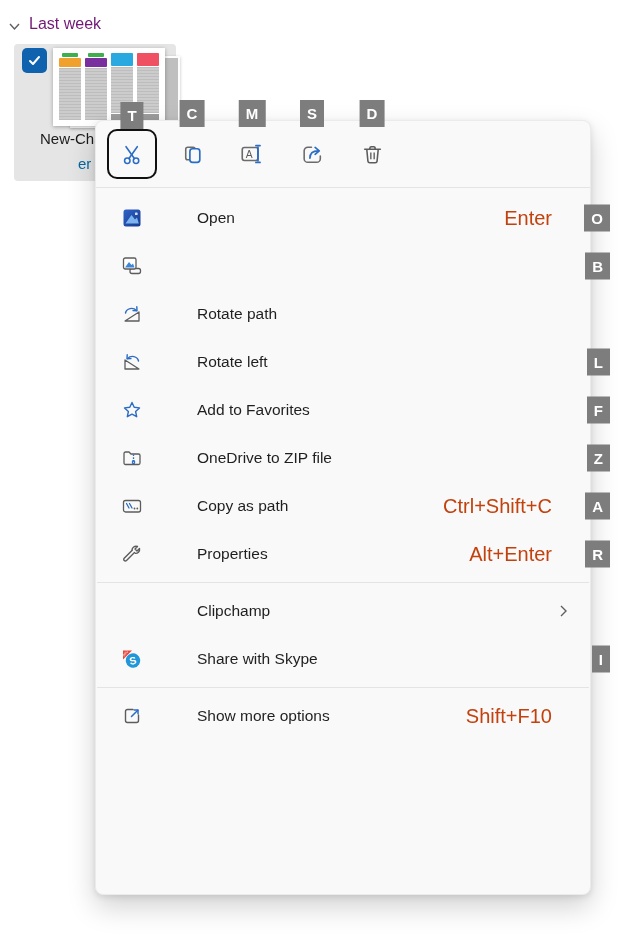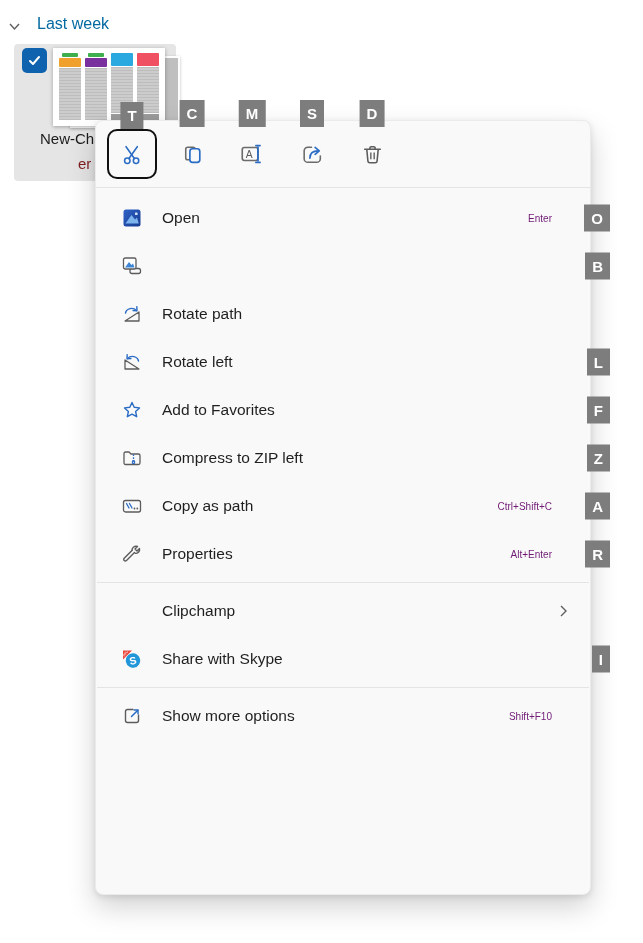--- a/index.html
+++ b/index.html
@@ -1,62 +1,62 @@
 <!DOCTYPE html>
 <html><head>
 <meta charset="utf-8">
 <style>
   * { margin:0; padding:0; box-sizing:border-box; }
   html,body { width:643px; height:943px; background:#ffffff; overflow:hidden;
     font-family:"Liberation Sans","DejaVu Sans",sans-serif; }
   .stage { position:relative; width:643px; height:943px; }
 
   
-  .group-header { position:absolute; left:8px; top:15px; display:flex; align-items:flex-end; gap:16px;
-    color:#0369a1; font-size:16px; }
+  .group-header { position:absolute; left:8px; top:15px; display:flex; align-items:flex-end; gap:8px;
+    color:#701a75; font-size:16px; }
   .group-header .chev { display:flex; color:#5f5f5f; }
 
   
   .tile { position:absolute; left:14px; top:44px; width:162px; height:137px;
     background:#e5e5e5; border-radius:4px; z-index:1; }
   .thumb-back { position:absolute; left:56px; top:12px; width:110px; height:72px;
     background:#bfbfbf; border:2px solid #fdfdfd; box-shadow:0 1px 3px rgba(0,0,0,.25); }
   .thumb { position:absolute; left:39px; top:4px; width:112px; height:78px; background:#ffffff;
     box-shadow:0 1px 4px rgba(0,0,0,.3); padding:5px 6px 6px 6px; display:flex; gap:4px; }
   .t-col { flex:1; display:flex; flex-direction:column; }
   .t-tab { height:4px; width:70%; margin:0 auto 1px auto; border-radius:1px; }
   .t-head { height:9px; border-radius:1px; }
   .t-body { flex:1; margin-top:1px; background:#cccccc;
     background-image:linear-gradient(#bdbdbd 1px, transparent 1px); background-size:100% 3px; }
   .t-foot { height:6px; background:#9c9c9c; margin-top:1px; }
   .checkbox { position:absolute; left:8px; top:4px; width:25px; height:25px; background:#0f62ad;
     border-radius:5px; display:flex; align-items:center; justify-content:center; }
   .file-name1 { position:absolute; left:26px; top:86px; font-size:15px; color:#1b1b1b; }
-  .file-name2 { position:absolute; left:64px; top:111px; font-size:15px; color:#7f1d1d; }
+  .file-name2 { position:absolute; left:64px; top:111px; font-size:15px; color:#0369a1; }
 
   
   .menu { position:absolute; left:95px; top:120px; width:496px; height:775px;
     background:#f9f9f9; border:1px solid #ebebeb; border-radius:8px; z-index:10;
     box-shadow:0 12px 28px rgba(0,0,0,.18), 0 2px 6px rgba(0,0,0,.10);
     display:flex; flex-direction:column; }
   .toolbar { display:flex; align-items:center; gap:10px; padding:8px 0 8px 11px; height:67px;
     border-bottom:1px solid #e4e4e4; }
   .tb-btn { position:relative; width:50px; height:50px; border-radius:8px; background:transparent;
     border:none; display:flex; align-items:center; justify-content:center; }
   .tb-btn.focused { border:2.5px solid #111111; border-radius:10px; }
   .hint { background:#7d7d7d; color:#ffffff; font-size:15px; font-weight:600;
     padding:5px 7px; min-width:12px; text-align:center; line-height:17px; }
   .tb-hint { position:absolute; left:50%; top:-29px; transform:translateX(-50%); }
   .list { flex:1; padding:6px 0 6px 0; display:flex; flex-direction:column; }
   .mi { position:relative; height:48px; display:flex; align-items:center;
     padding:0 16px 0 26px; cursor:default; }
   .mi .ic { width:20px; height:20px; margin-right:20px; flex:0 0 20px; display:flex;
     align-items:center; justify-content:center; }
-  .mi .lbl { font-size:15.5px; color:#1f1f1f; white-space:nowrap; }
-  .mi .sc { margin-left:auto; font-size:10px; color:#701a75; padding-right:22px; }
+  .mi .lbl { font-size:15.5px; color:#1f1f1f; white-space:nowrap;margin-left:35px; }
+  .mi .sc { margin-left:auto; font-size:20px; color:#c2410c; padding-right:22px; }
   .mi .sub { margin-left:auto; display:flex; padding-right:6px; color:#5f5f5f; }
   .mi .row-hint { position:absolute; right:-20px; top:50%; transform:translateY(-50%); }
   .sep { height:1px; background:#e4e4e4; margin:4px 1px; }
   svg { display:block; }
 </style>
 </head>
 <body>
 
 <div class="stage">
 
@@ -218,21 +218,21 @@
       </div>
 
       <div class="mi">
         <span class="ic">
           <svg width="20" height="20" viewBox="0 0 20 20">
             <path d="M2,5.5 A1.5,1.5 0 0 1 3.5,4 H7 L9,6 H16.5 A1.5,1.5 0 0 1 18,7.5 V15 A1.5,1.5 0 0 1 16.5,16.5 H3.5 A1.5,1.5 0 0 1 2,15 Z" fill="none" stroke="#5c5c5c" stroke-width="1.3"></path>
             <line x1="11.5" y1="6.5" x2="11.5" y2="14" stroke="#2b6cc4" stroke-width="1.3" stroke-dasharray="1.6,1.2"></line>
             <rect x="10.4" y="12.8" width="2.2" height="2.6" rx="0.5" fill="none" stroke="#2b6cc4" stroke-width="1.1"></rect>
           </svg>
         </span>
-        <span class="lbl">Compress to ZIP left</span>
+        <span class="lbl">OneDrive to ZIP file</span>
         <span class="hint row-hint">Z</span>
       </div>
 
       <div class="mi">
         <span class="ic">
           <svg width="20" height="20" viewBox="0 0 20 20">
             <rect x="1.5" y="4.5" width="17" height="11.5" rx="2" fill="none" stroke="#5c5c5c" stroke-width="1.3"></rect>
             <line x1="4.5" y1="7.5" x2="7" y2="12" stroke="#2b6cc4" stroke-width="1.3" stroke-linecap="round"></line>
             <line x1="7.5" y1="7.5" x2="10" y2="12" stroke="#2b6cc4" stroke-width="1.3" stroke-linecap="round"></line>
             <circle cx="12.5" cy="12.5" r="0.9" fill="#5c5c5c"></circle>

